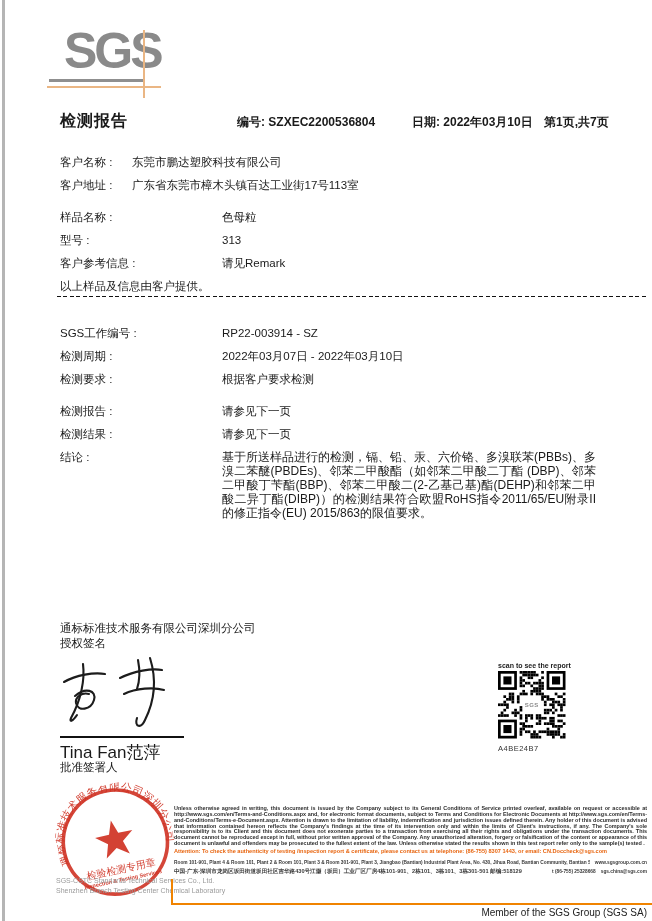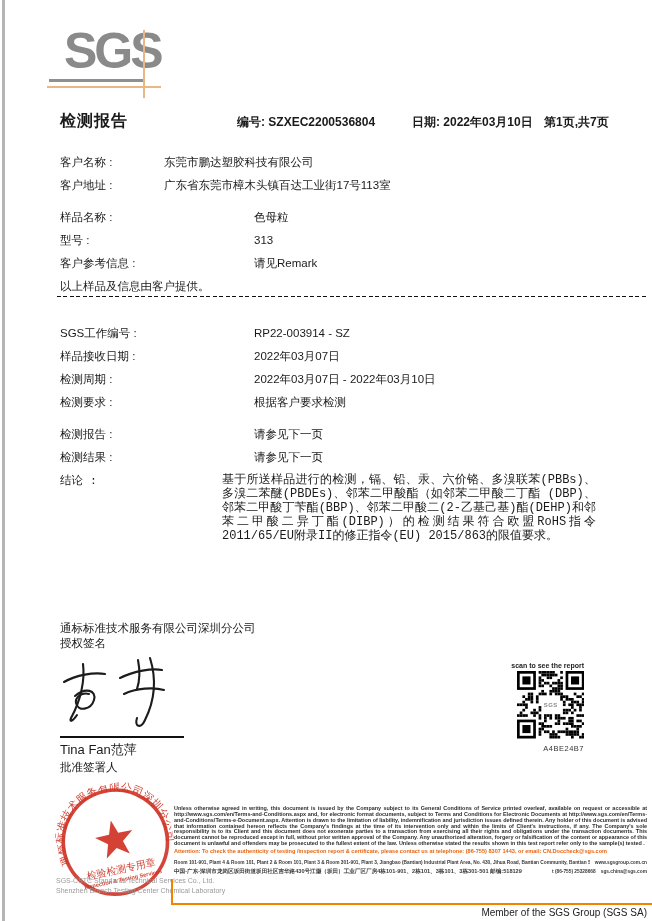--- a/index.html
+++ b/index.html
@@ -17,40 +17,40 @@
 
   
   .hdr{position:absolute;top:114px;left:0;width:652px;font-size:12px;font-weight:bold;}
   .hdr .title{position:absolute;left:60px;top:-3px;font-size:16px;letter-spacing:1px;}
   .hdr .num{position:absolute;left:237px;}
   .hdr .date{position:absolute;left:412px;text-align:center;}
   .hdr .pg{position:absolute;left:544px;}
 
   
   .block{position:absolute;left:60px;font-size:11.5px;line-height:15px;}
-  .row{display:flex;margin-bottom:8px;gap:32px;}
+  .row{display:flex;margin-bottom:8px;}
   .row .lbl{flex:0 0 72px;}
   .row2 .lbl{flex:0 0 162px;}
   .row .val{white-space:pre-wrap;}
   .note{margin-top:2px;}
   .dashline{position:absolute;left:57px;top:296px;width:591px;height:1.4px;
     background:repeating-linear-gradient(90deg,#111 0 4px,transparent 4px 6.5px);}
-  .concl{display:flex;margin-top:1px;font-family:Liberation Mono, monospace;}
+  .concl{display:flex;margin-top:1px;}
   .concl .lbl{flex:0 0 162px;}
   .concl .val{width:374px;line-height:14px;font-size:12px;text-align:justify;}
 
   
   .sig-company{position:absolute;left:60px;top:621px;font-size:11.5px;line-height:15px;}
   .sig-svg{position:absolute;left:58px;top:652px;}
   .sig-rule{position:absolute;left:60px;top:736px;width:124px;height:1.5px;background:#111;}
-  .sig-name{position:absolute;left:60px;top:741px;font-size:13px;}
+  .sig-name{position:absolute;left:60px;top:741px;font-size:17px;}
   .sig-role{position:absolute;left:60px;top:760px;font-size:11.5px;}
 
   
-  .qr-wrap{position:absolute;left:498px;top:662px;width:86px;text-align:right;}
+  .qr-wrap{position:absolute;left:498px;top:662px;width:86px;text-align:left;}
   .qr-caption{font-size:7px;font-weight:bold;color:#222;margin-bottom:2px;}
   .qr-code-box{display:inline-block;line-height:0;}
   .qr-id{font-size:7.5px;color:#333;margin-top:1px;letter-spacing:0.5px;}
 
   
   .stamp{position:absolute;left:58px;top:784px;transform:rotate(-12deg);}
   .stamp-gray{position:absolute;left:56px;top:876px;font-size:7px;line-height:9.5px;color:#9a9a9a;white-space:nowrap;}
 
   
   .foot{position:absolute;left:174px;top:806px;width:473px;}
@@ -108,24 +108,20 @@
   </div>
   <div class="note">以上样品及信息由客户提供。</div>
 </div>
 
 <div class="dashline"></div>
 
 <div class="block" style="top:326px;">
   <div class="row row2">
     <span class="lbl">SGS工作编号 :</span>
     <span class="val">RP22-003914 - SZ</span>
-  </div>
-  <div class="row row2">
-    <span class="lbl">样品接收日期 :</span>
-    <span class="val">2022年03月07日</span>
   </div>
   <div class="row row2">
     <span class="lbl">检测周期 :</span>
     <span class="val">2022年03月07日 - 2022年03月10日</span>
   </div>
   <div class="row row2" style="margin-bottom:17px;">
     <span class="lbl">检测要求 :</span>
     <span class="val">根据客户要求检测</span>
   </div>
   <div class="row row2">

